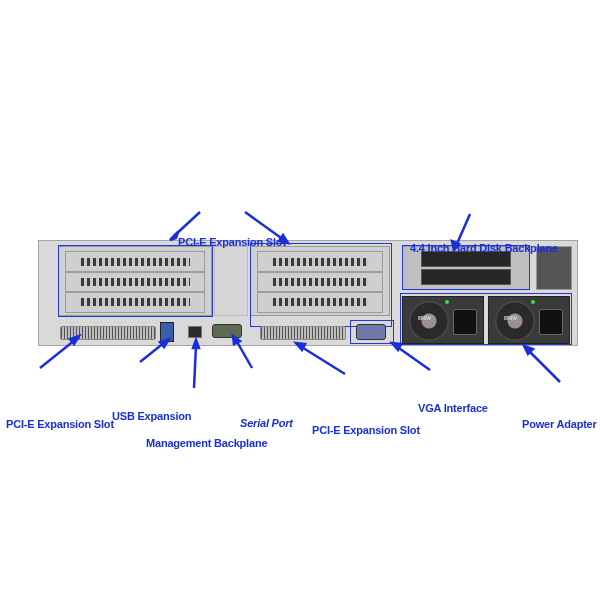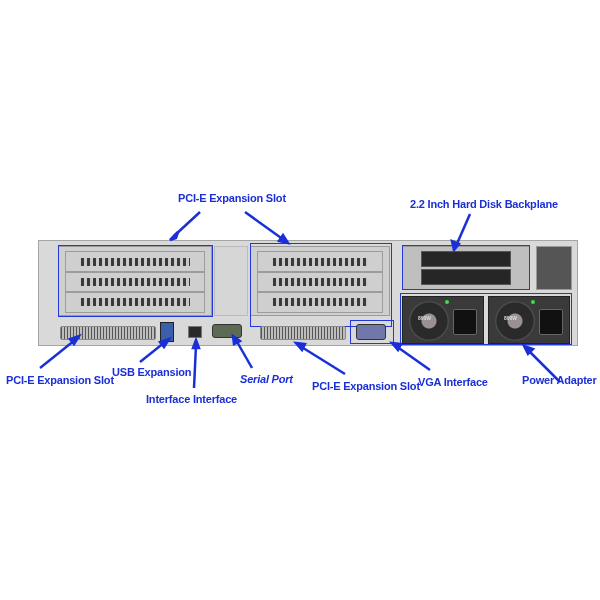--- a/index.html
+++ b/index.html
@@ -1,19 +1,19 @@
 <!DOCTYPE html>
 <html><head>
 <meta charset="utf-8">
 <style>
   html, body { margin: 0; padding: 0; background: #ffffff; }
   body { width: 600px; height: 600px; position: relative; overflow: hidden;
          font-family: "Liberation Sans", sans-serif; }
   .label { position: absolute; color: #1a2fd6; font-weight: bold; font-size: 11px;
-           white-space: nowrap; letter-spacing: -0.2px; }
+           white-space: nowrap; letter-spacing: -0.2px; margin-top: 44px; }
   svg.lines { position: absolute; left: 0; top: 0; width: 600px; height: 600px; pointer-events: none; }
   .chassis { position: absolute; left: 38px; top: 240px; width: 540px; height: 106px;
              background: #d9d9d9; border: 1px solid #a5a5a5; box-sizing: border-box; }
   .bay { position: absolute; background: #cfcfcf; border: 1px solid #9a9a9a; box-sizing: border-box; }
   .card { position: absolute; left: 6px; right: 6px; height: 22px; background: #c9c9c9;
           border: 1px solid #9c9c9c; box-sizing: border-box;
           background-image: repeating-linear-gradient(90deg, transparent 0 3px, #3a3a3a 3px 6px),
                             repeating-linear-gradient(0deg, transparent 0 3px, #c9c9c9 3px 5px);
           background-size: auto; background-clip: content-box; padding: 6px 14px; }
   .card::before { content:""; position:absolute; inset:6px 14px; background:
@@ -106,20 +106,20 @@
     <line x1="345" y1="374" x2="300" y2="346"></line>
       <polygon points="296,343 305,344 302,350"></polygon>
     <line x1="430" y1="370" x2="396" y2="346"></line>
       <polygon points="392,343 401,344 398,350"></polygon>
     <line x1="560" y1="382" x2="528" y2="350"></line>
       <polygon points="524,346 533,349 528,354"></polygon>
   </g>
 </svg>
 
 <div class="label" style="left:178px;top:192px;">PCI-E Expansion Slot</div>
-<div class="label" style="left:410px;top:198px;">2.2 Inch Hard Disk Backplane</div>
+<div class="label" style="left:410px;top:198px;">4.4 Inch Hard Disk Backplane</div>
 <div class="label" style="left:6px;top:374px;">PCI-E Expansion Slot</div>
 <div class="label" style="left:112px;top:366px;">USB Expansion</div>
-<div class="label" style="left:146px;top:393px;">Interface Interface</div>
+<div class="label" style="left:146px;top:393px;">Management Backplane</div>
 <div class="label" style="left:240px;top:373px;font-style:italic;">Serial Port</div>
 <div class="label" style="left:312px;top:380px;">PCI-E Expansion Slot</div>
-<div class="label" style="left:418px;top:376px;">VGA Interface</div>
+<div class="label" style="left:418px;top:358px;">VGA Interface</div>
 <div class="label" style="left:522px;top:374px;">Power Adapter</div>
 
 </body></html>

